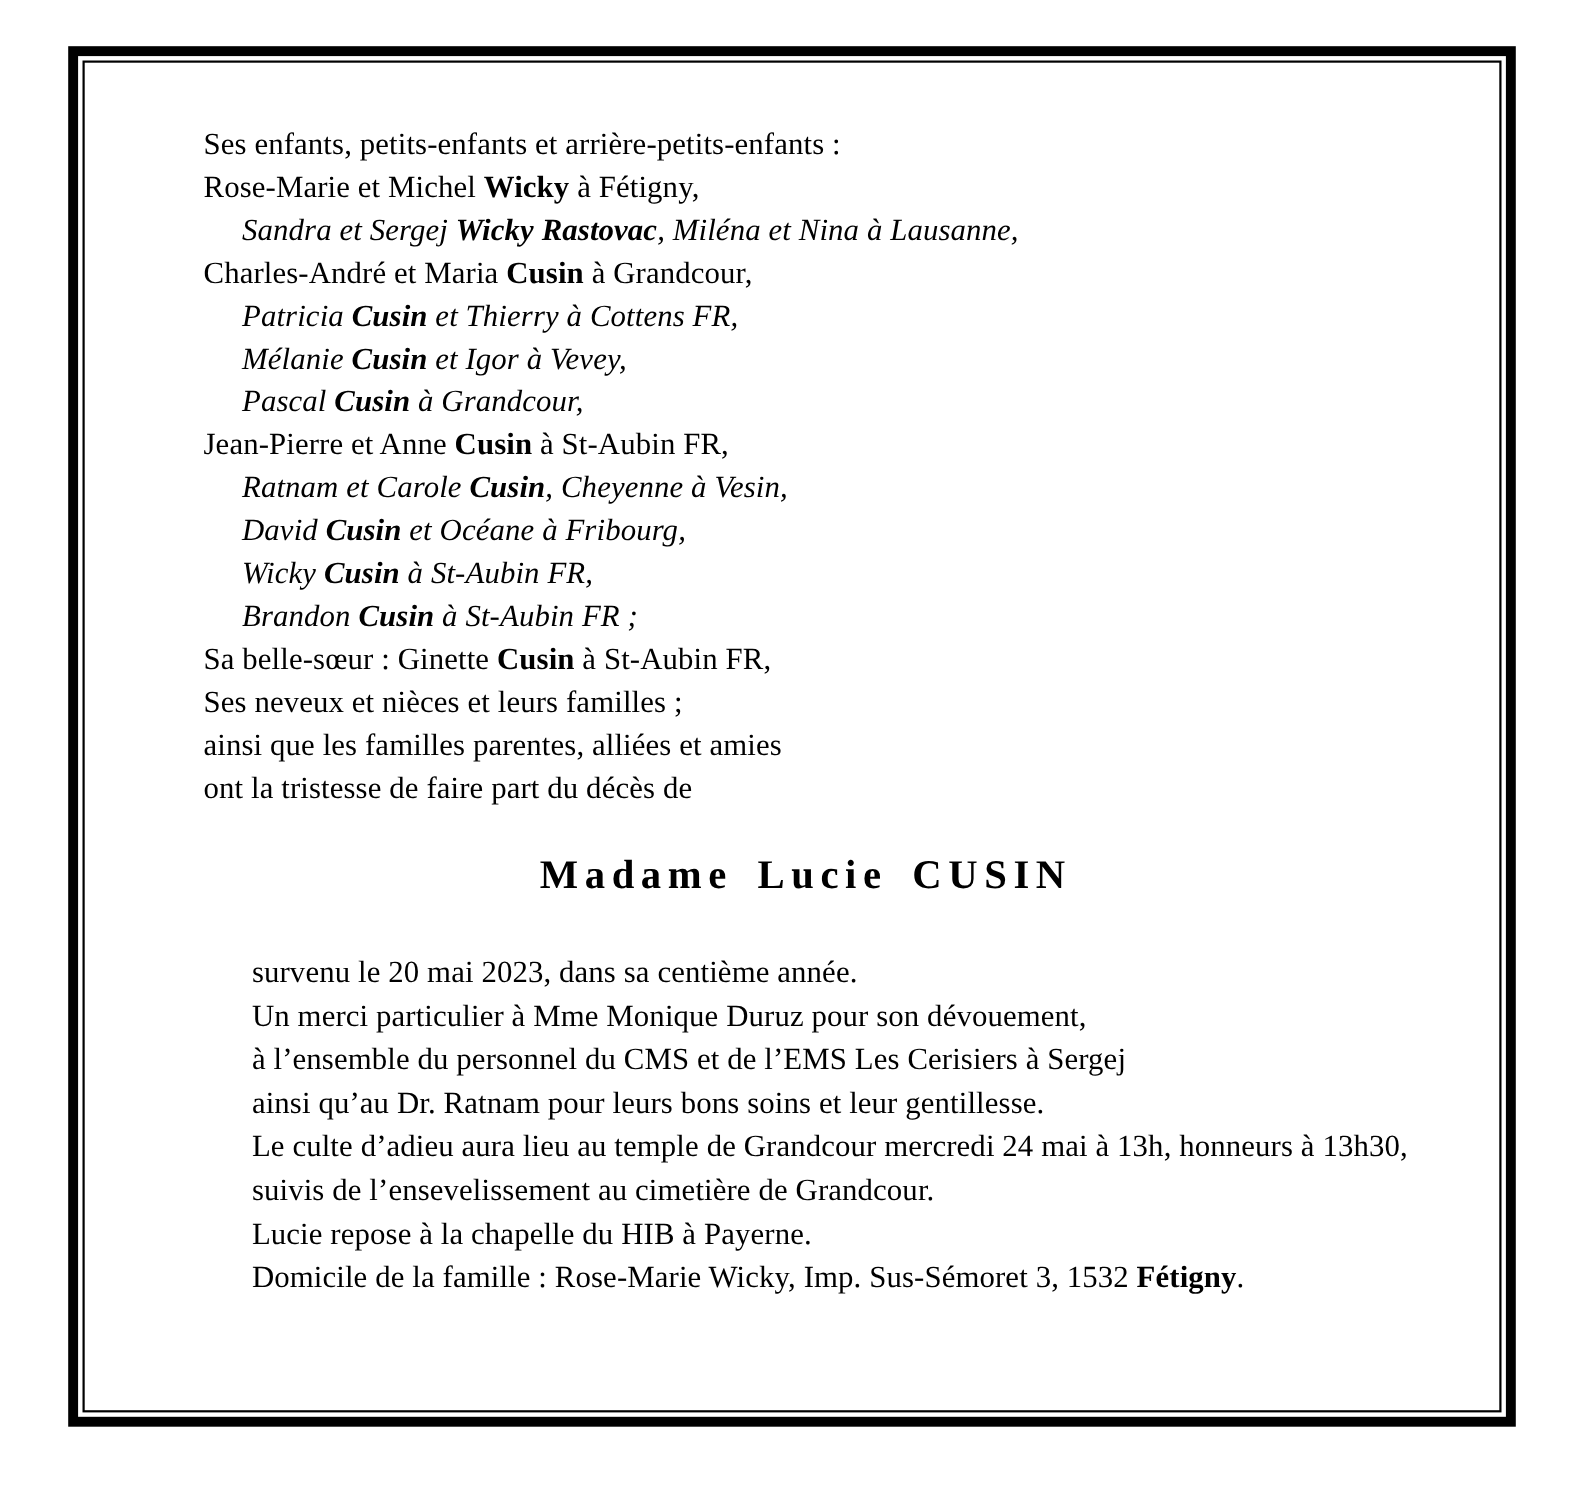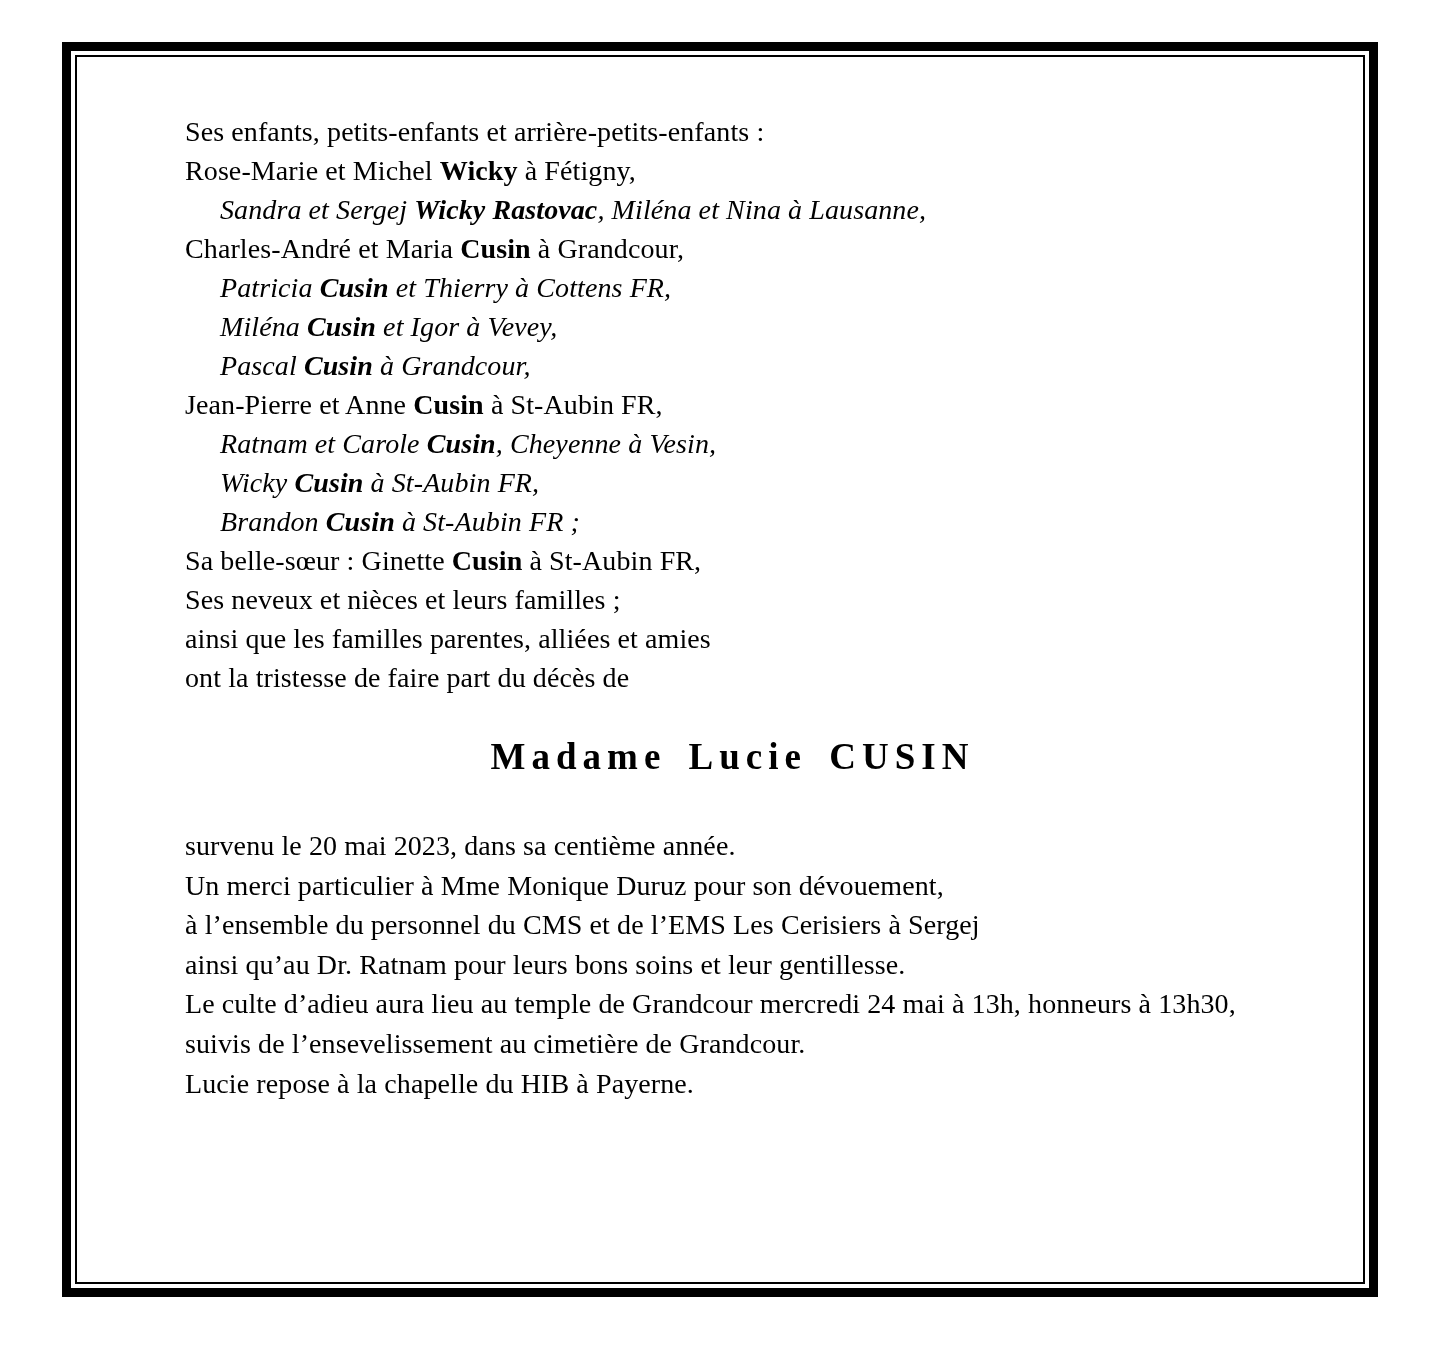--- a/index.html
+++ b/index.html
@@ -42,20 +42,21 @@
   }
   .line.indent {
     padding-left: 35px;
     font-style: italic;
   }
   .line b {
     font-weight: bold;
   }
   #details-block .line {
     line-height: 39.6px;
+    margin-left: 44px;
   }
   .title {
     font-size: 37px;
     font-weight: bold;
     line-height: 48px;
     letter-spacing: 6px;
     word-spacing: 7px;
     text-align: center;
     margin: 36px 0 45px 0;
     white-space: nowrap;
@@ -66,36 +67,38 @@
 
 <div class="page">
   <div class="frame-outer">
     <div class="frame-inner">
       <div id="family-block">
           <div class="line"><span>Ses enfants, petits-enfants et arrière-petits-enfants :</span></div>
           <div class="line"><span>Rose-Marie et Michel </span><b>Wicky</b><span> à Fétigny,</span></div>
           <div class="line indent"><span>Sandra et Sergej </span><b>Wicky Rastovac</b><span>, Miléna et Nina à Lausanne,</span></div>
           <div class="line"><span>Charles-André et Maria </span><b>Cusin</b><span> à Grandcour,</span></div>
           <div class="line indent"><span>Patricia </span><b>Cusin</b><span> et Thierry à Cottens FR,</span></div>
-          <div class="line indent"><span>Miléna </span><b>Cusin</b><span> et Igor à Vevey,</span></div>
+          <div class="line indent"><span>Mélanie </span><b>Cusin</b><span> et Igor à Vevey,</span></div>
           <div class="line indent"><span>Pascal </span><b>Cusin</b><span> à Grandcour,</span></div>
           <div class="line"><span>Jean-Pierre et Anne </span><b>Cusin</b><span> à St-Aubin FR,</span></div>
           <div class="line indent"><span>Ratnam et Carole </span><b>Cusin</b><span>, Cheyenne à Vesin,</span></div>
+          <div class="line indent"><span>David </span><b>Cusin</b><span> et Océane à Fribourg,</span></div>
           <div class="line indent"><span>Wicky </span><b>Cusin</b><span> à St-Aubin FR,</span></div>
           <div class="line indent"><span>Brandon </span><b>Cusin</b><span> à St-Aubin FR ;</span></div>
           <div class="line"><span>Sa belle-sœur : Ginette </span><b>Cusin</b><span> à St-Aubin FR,</span></div>
           <div class="line"><span>Ses neveux et nièces et leurs familles ;</span></div>
           <div class="line"><span>ainsi que les familles parentes, alliées et amies</span></div>
           <div class="line"><span>ont la tristesse de faire part du décès de</span></div>
         </div>
       <div class="title">Madame Lucie CUSIN</div>
       <div id="details-block">
           <div class="line"><span>survenu le 20 mai 2023, dans sa centième année.</span></div>
           <div class="line"><span>Un merci particulier à Mme Monique Duruz pour son dévouement,</span></div>
           <div class="line"><span>à l’ensemble du personnel du CMS et de l’EMS Les Cerisiers à Sergej</span></div>
           <div class="line"><span>ainsi qu’au Dr. Ratnam pour leurs bons soins et leur gentillesse.</span></div>
           <div class="line"><span>Le culte d’adieu aura lieu au temple de Grandcour mercredi 24 mai à 13h, honneurs à 13h30,</span></div>
           <div class="line"><span>suivis de l’ensevelissement au cimetière de Grandcour.</span></div>
           <div class="line"><span>Lucie repose à la chapelle du HIB à Payerne.</span></div>
+          <div class="line"><span>Domicile de la famille : Rose-Marie Wicky, Imp. Sus-Sémoret 3, 1532 </span><b>Fétigny</b><span>.</span></div>
         </div>
     </div>
   </div>
 </div>
 
 </body></html>

